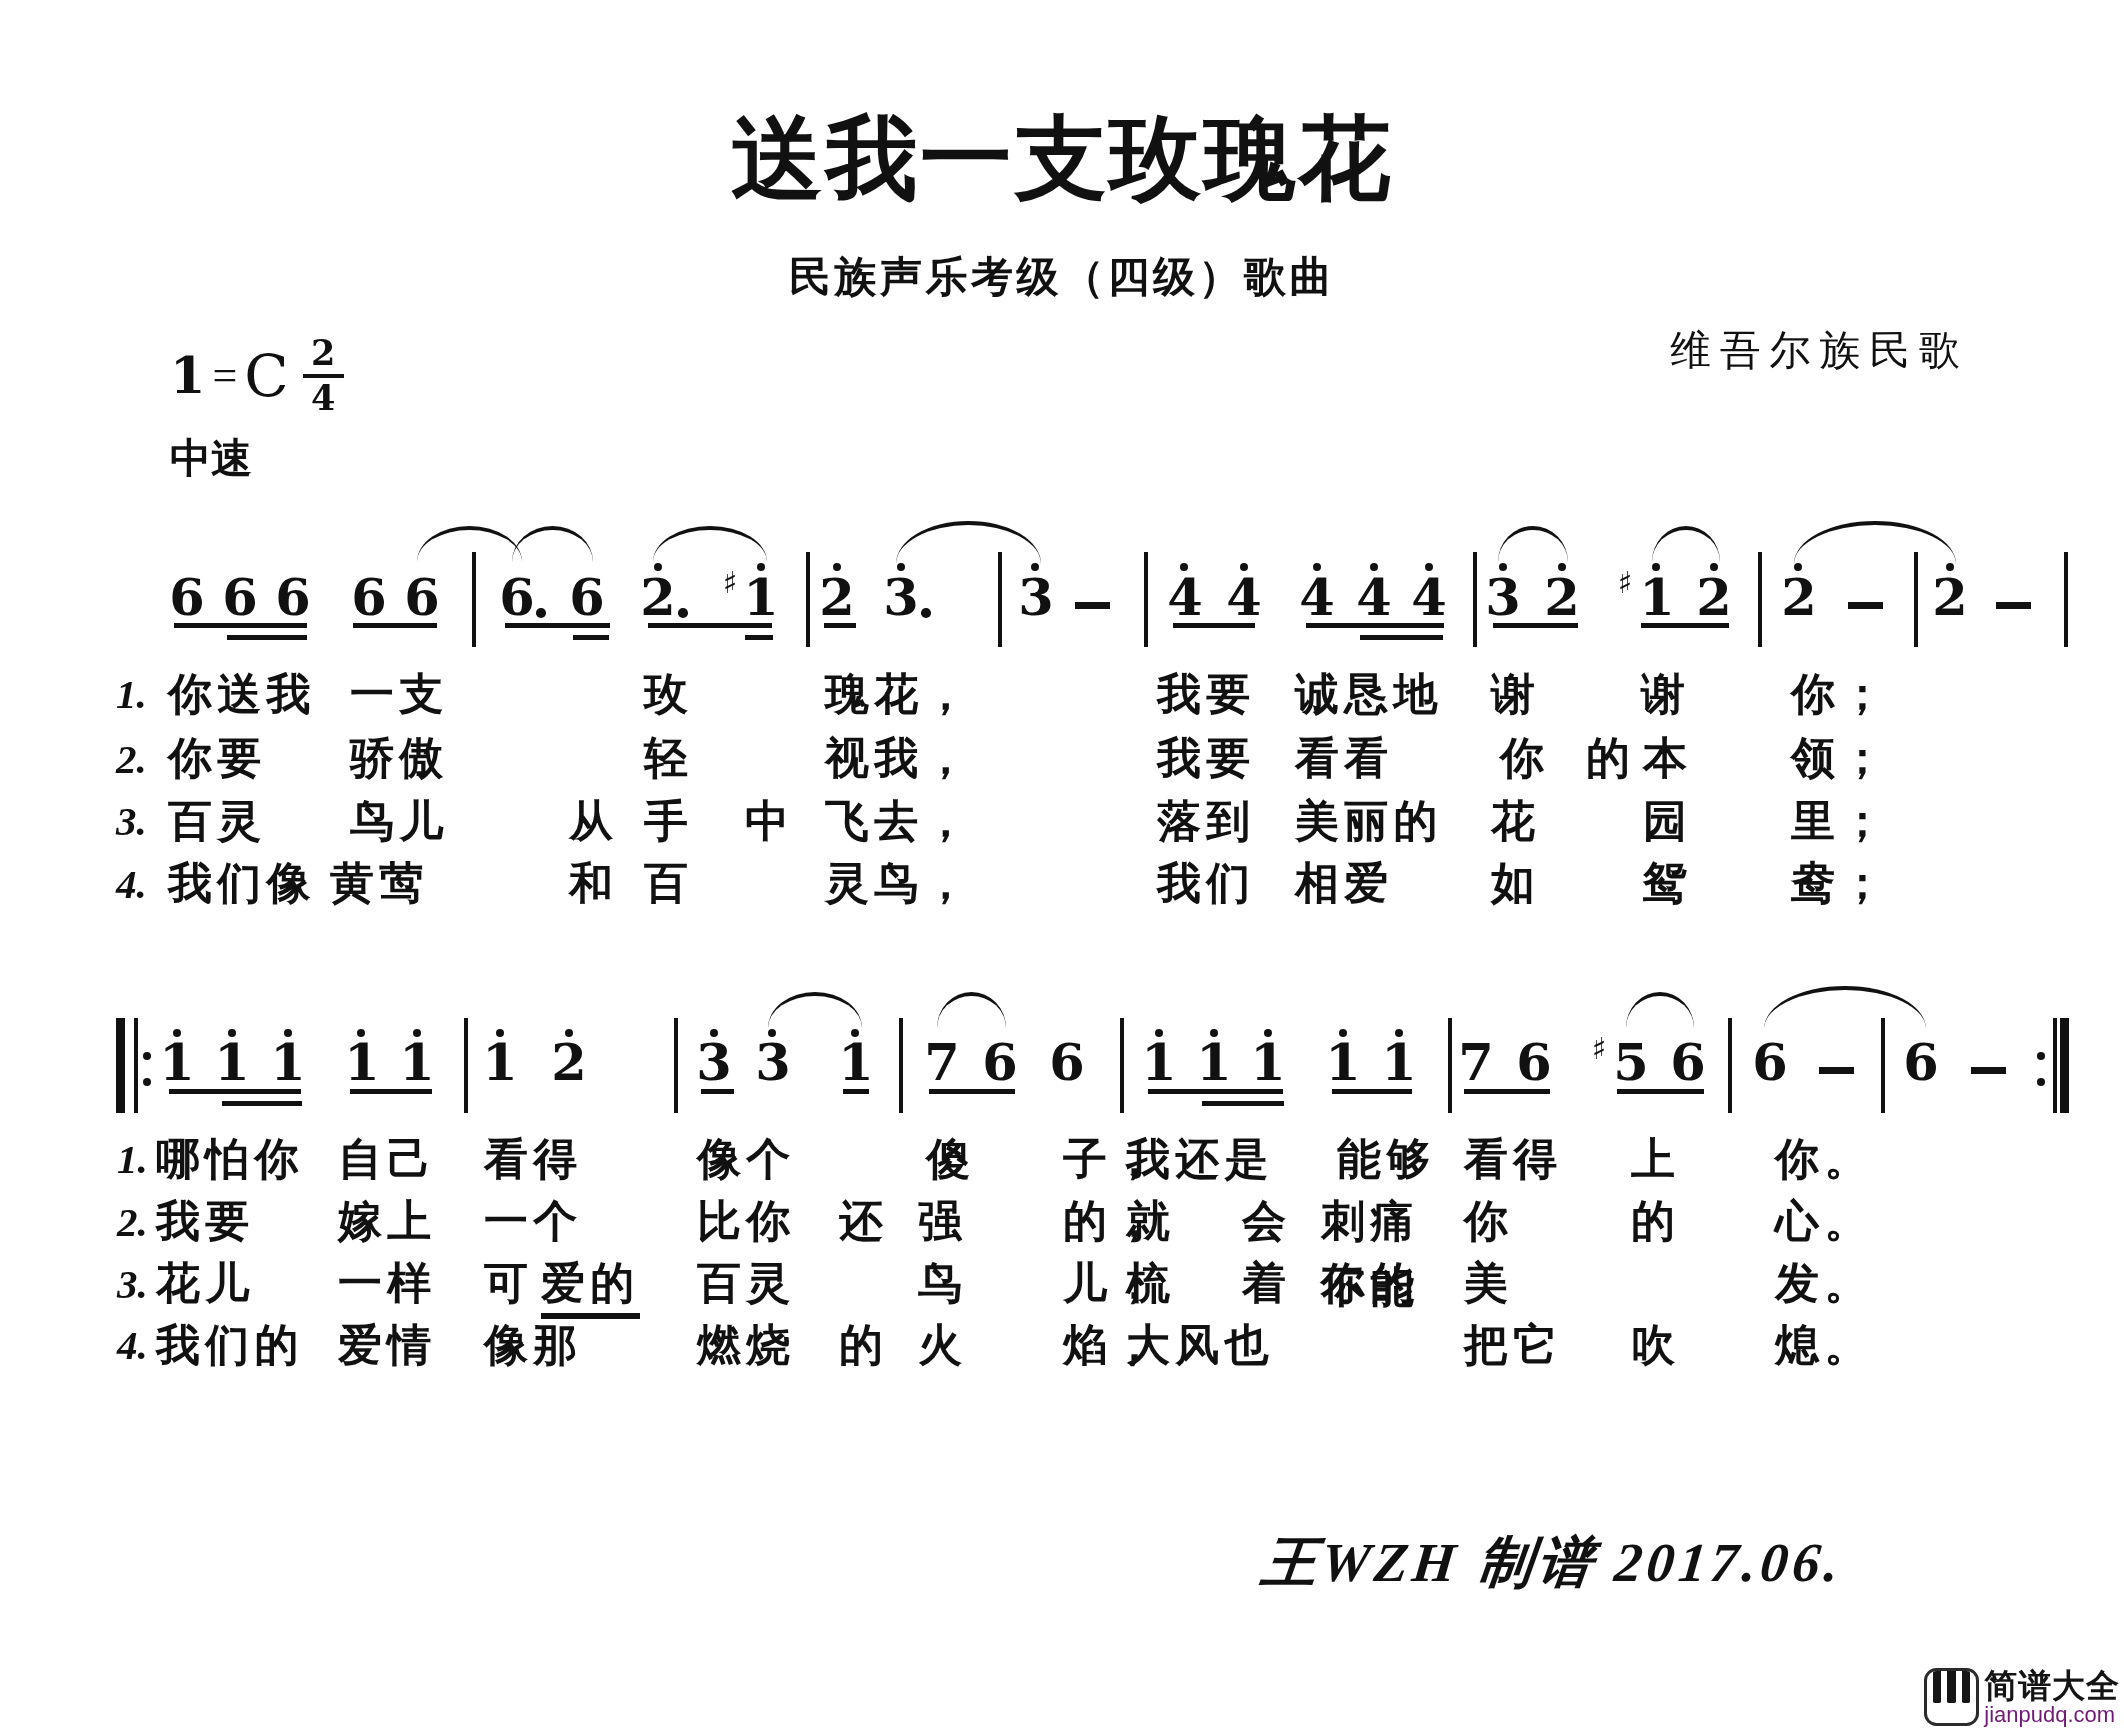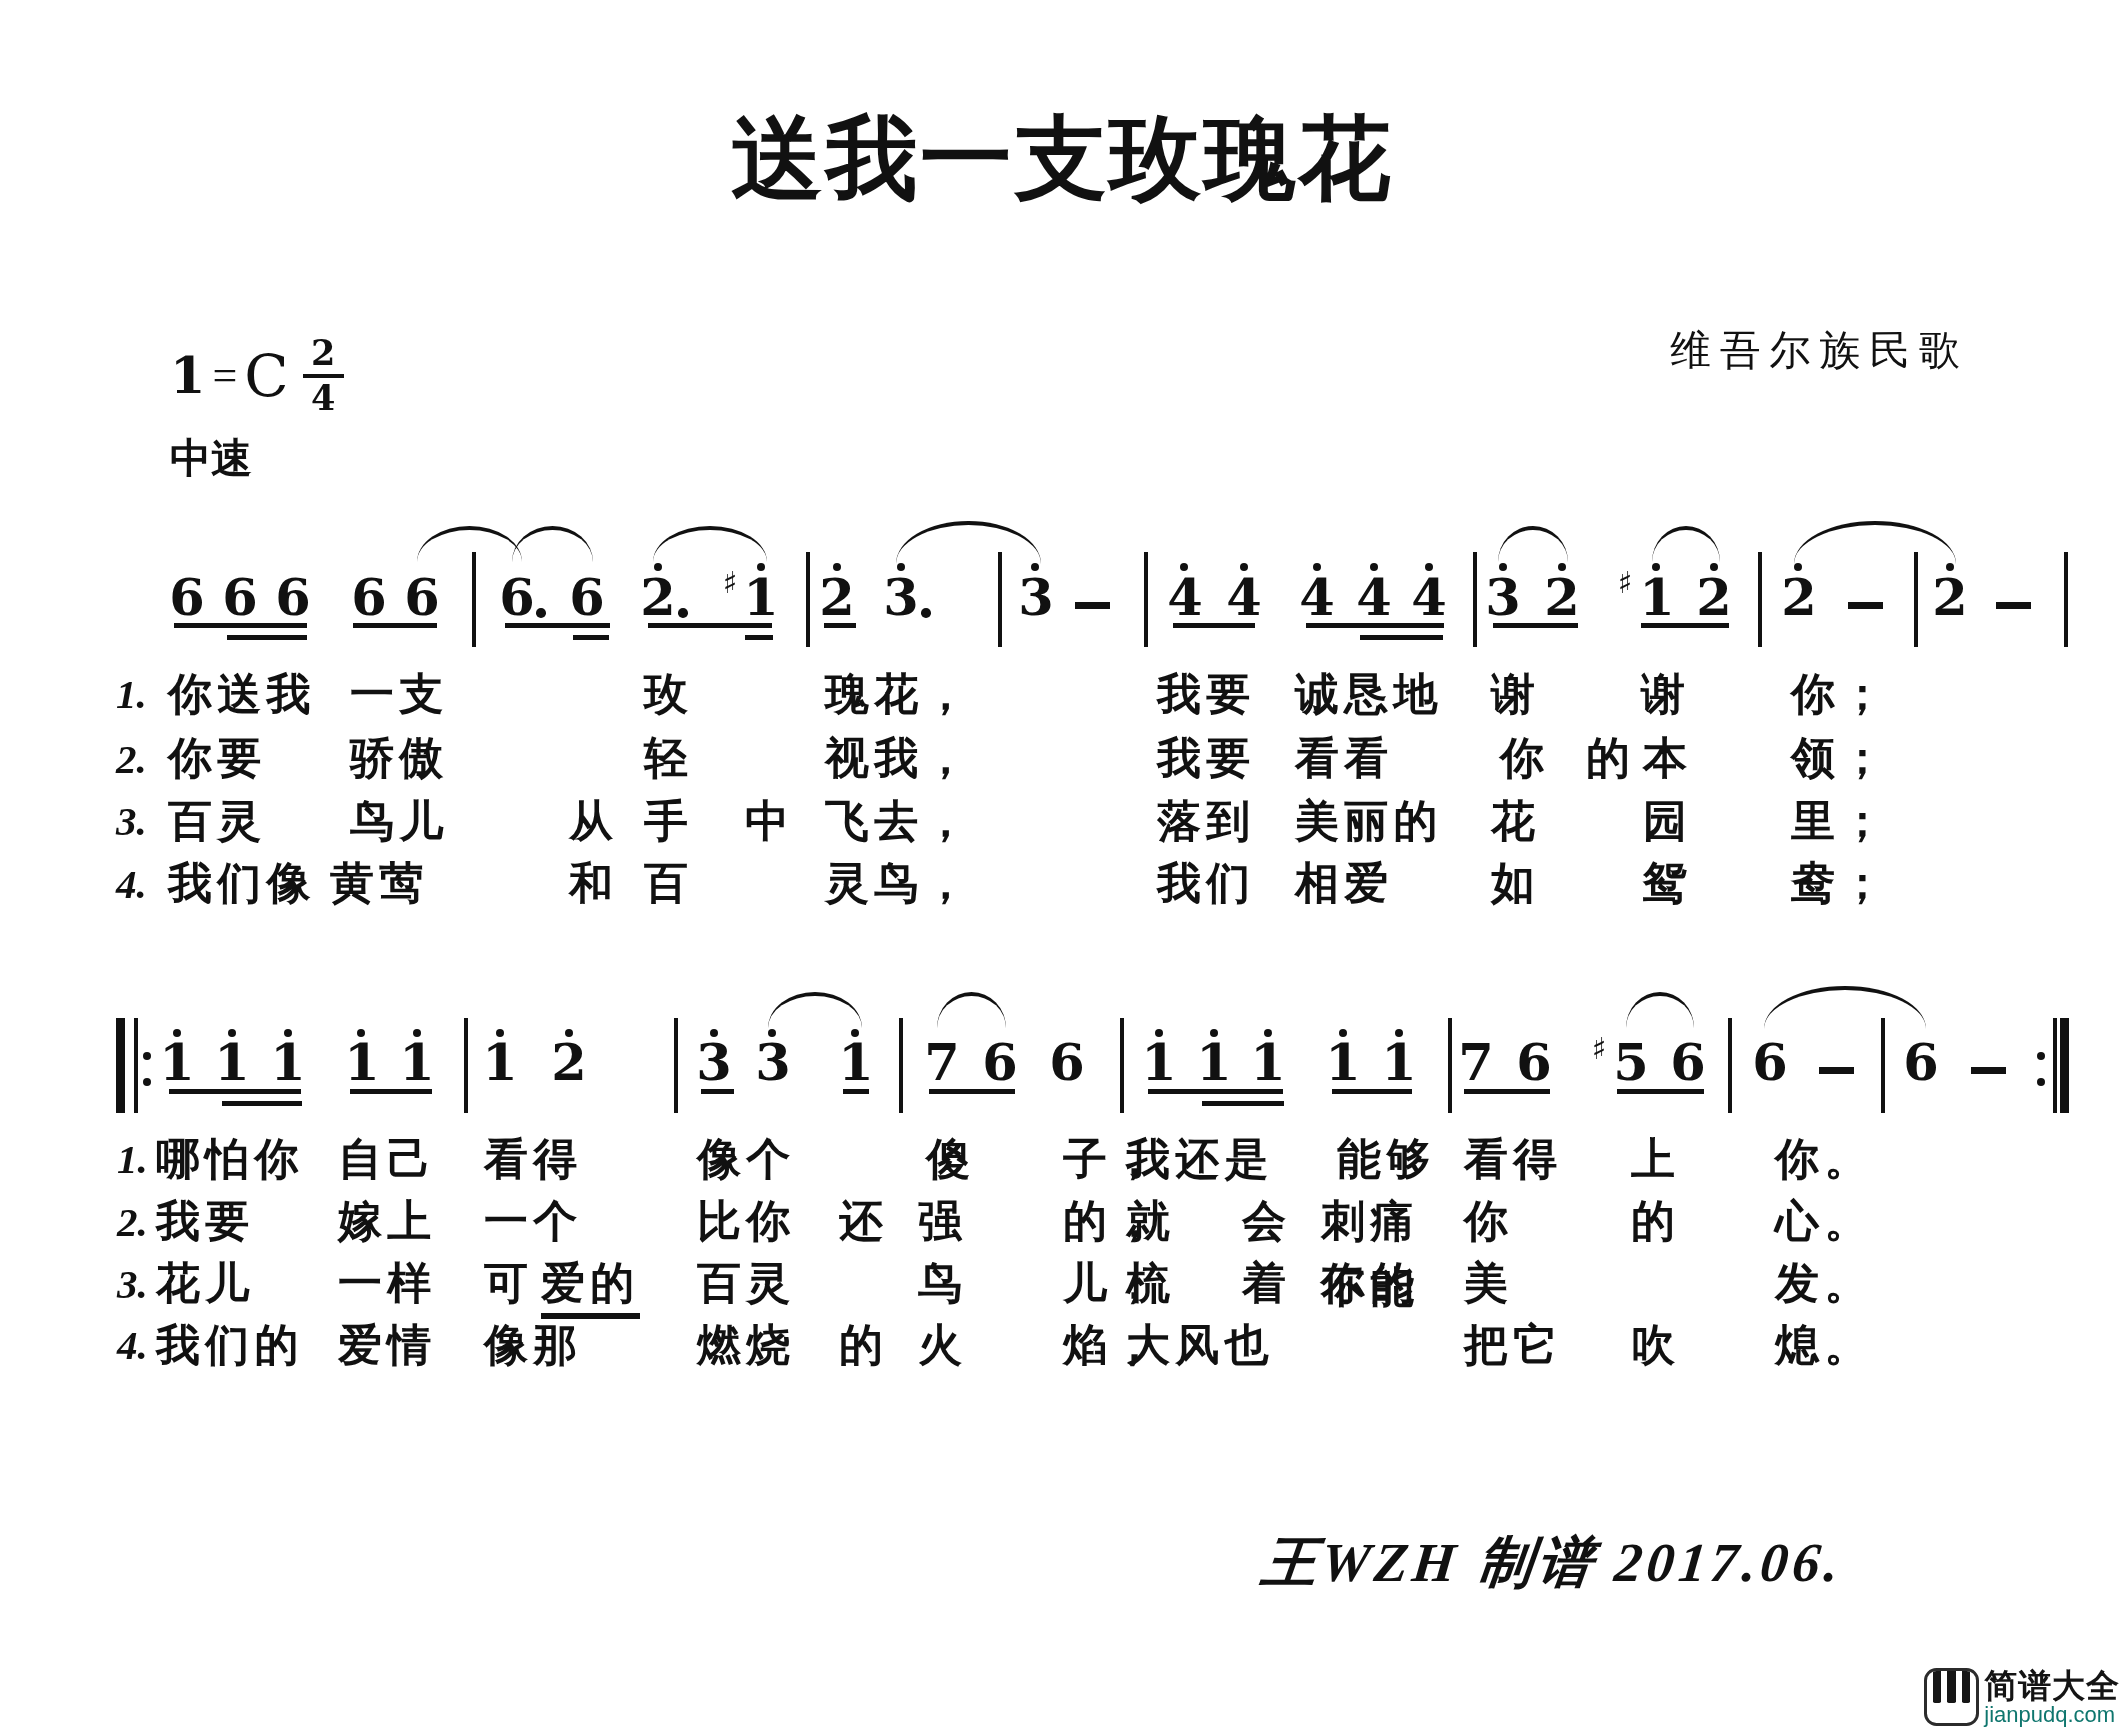--- a/index.html
+++ b/index.html
@@ -65,28 +65,29 @@
   
   .wm{position:absolute;left:1924px;top:1668px;display:flex;}
   .wm-icon{
     width:55px;height:58px;border:3.5px solid #2b2b2b;border-radius:12.4px;background:#fff;
     box-sizing:border-box;display:flex;justify-content:space-evenly;overflow:hidden;
   }
   .wm-icon .key{width:8.8px;height:32px;background:#161616;border-radius:0 0 1.8px 1.8px;}
   .wm-text{margin-left:5.3px;display:flex;flex-direction:column;justify-content:flex-start;}
   .wm-name{font-size:33px;font-weight:700;line-height:1.1;letter-spacing:0.9px;color:#141414;
     font-family:"Liberation Sans",sans-serif;}
-  .wm-url{font-size:22px;line-height:1.0;color:#0f766e;font-family:"Liberation Sans",sans-serif;}
+  .wm-url{font-size:22px;line-height:1.0;color:#701a75;font-family:"Liberation Sans",sans-serif;}
 </style>
 </head>
 <body>
 
 <div id="sheet">
 
   <div class="title">送我一支玫瑰花</div>
+  <div class="subtitle">民族声乐考级（四级）歌曲</div>
 
   <div class="keysig">
     <span class="tonic">1</span>
     <span class="eq">=</span>
     <span class="keyletter">C</span>
     <span class="frac">
       <span class="num">2</span>
       <span class="bar"></span>
       <span class="den">4</span>
     </span>

